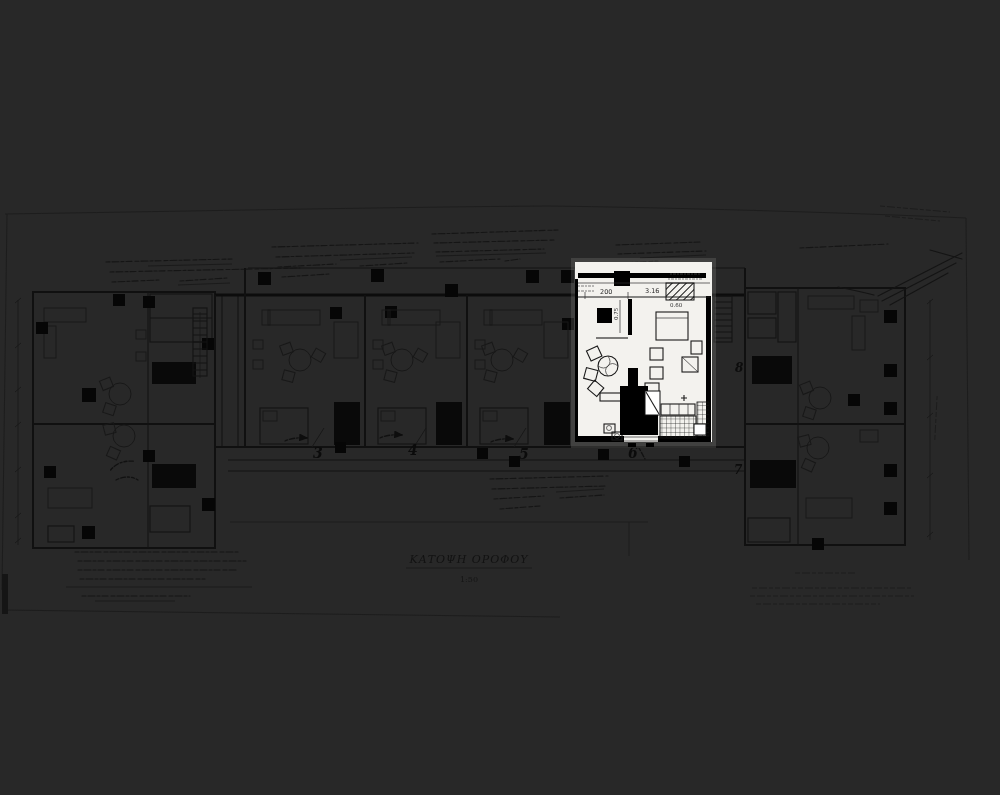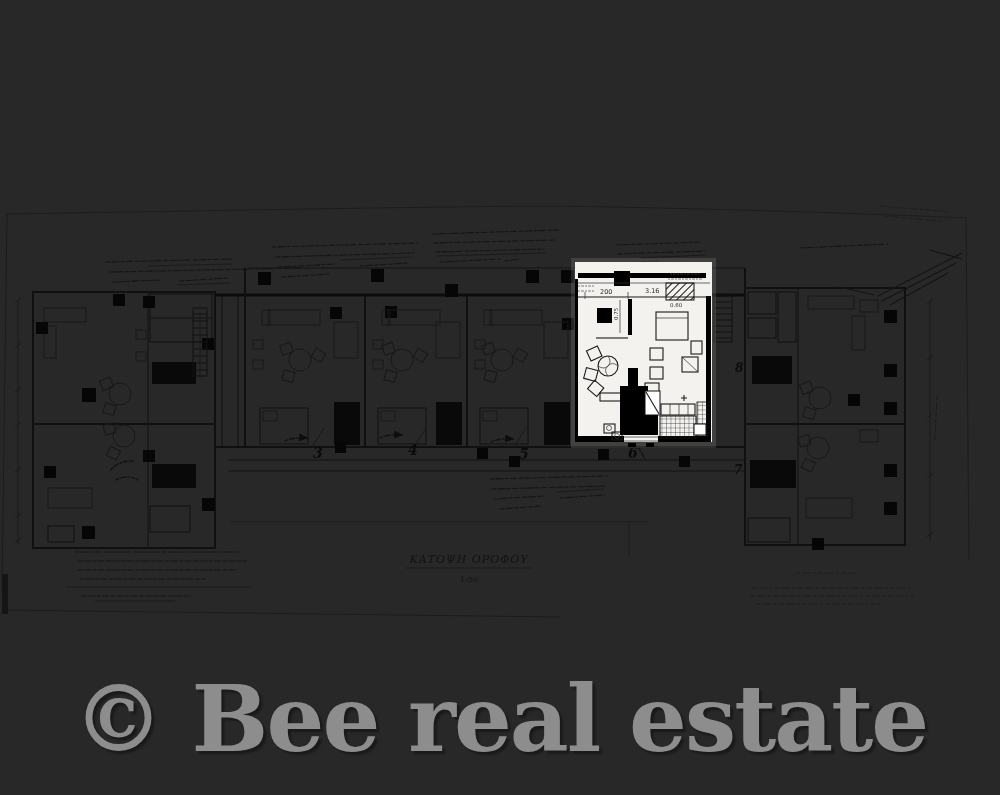--- a/index.html
+++ b/index.html
@@ -361,15 +361,14 @@
     <rect class="wfurn" x="661" y="404" width="34" height="11"></rect>
     <path class="wthin" d="M670,404 v11 M679,404 v11 M688,404 v11"></path>
     <rect x="660" y="416" width="36" height="22" fill="url(#tile)" stroke="#111" stroke-width="1"></rect>
     <rect x="697" y="402" width="12" height="34" fill="url(#tile)" stroke="#111" stroke-width="0.8"></rect>
     <rect x="694" y="424" width="12" height="11" fill="#ffffff" stroke="#111" stroke-width="1"></rect>
     <path class="wfurn" d="M681,398 h6 M684,395 v6"></path>
   </g>
 
 </svg>
 
-<div class="watermark">© Bee real estate</div>
 
 </div>
 
 </body></html>

